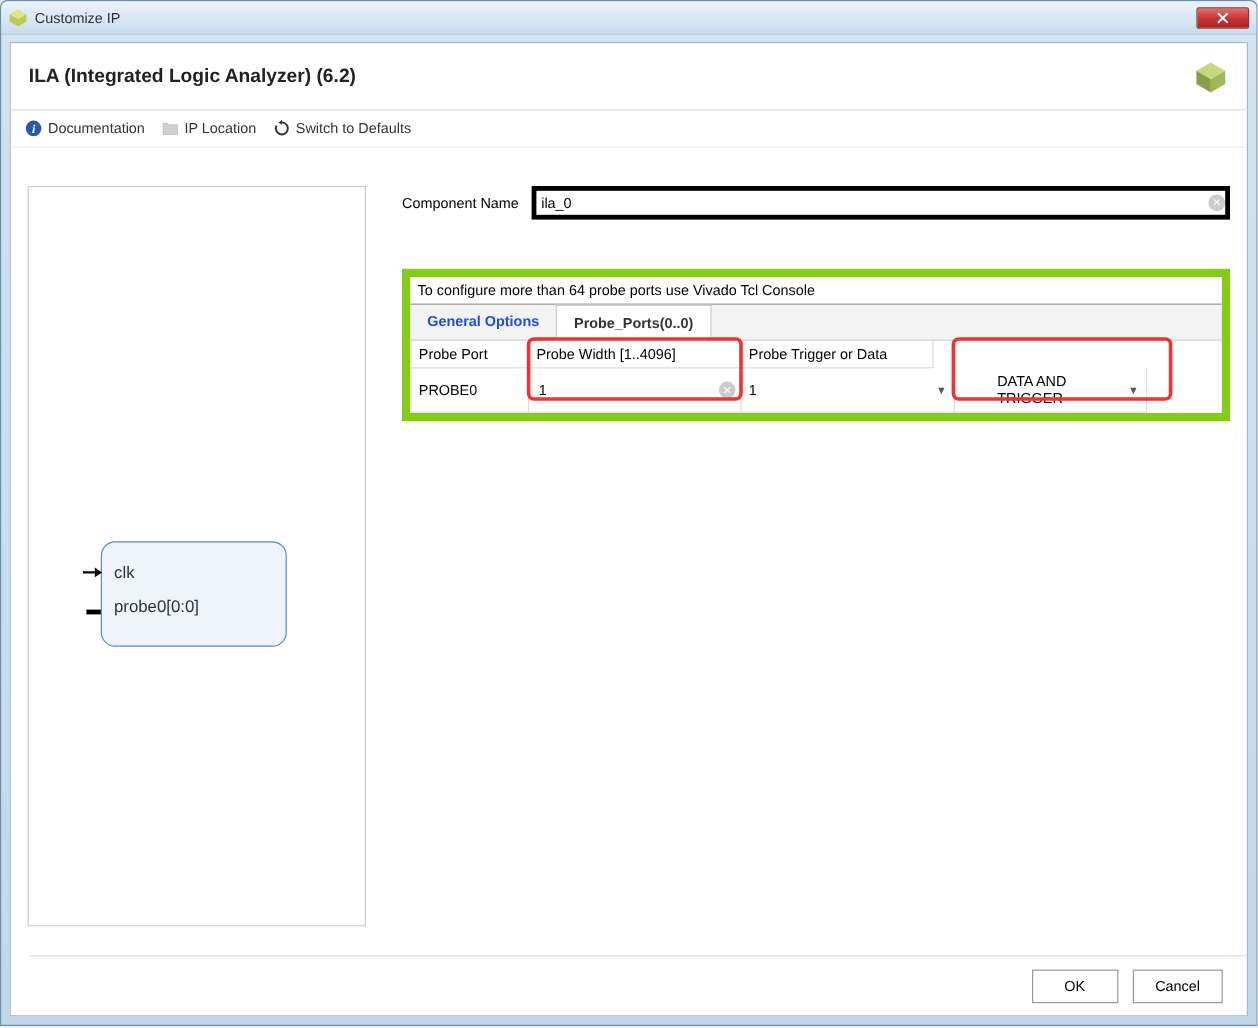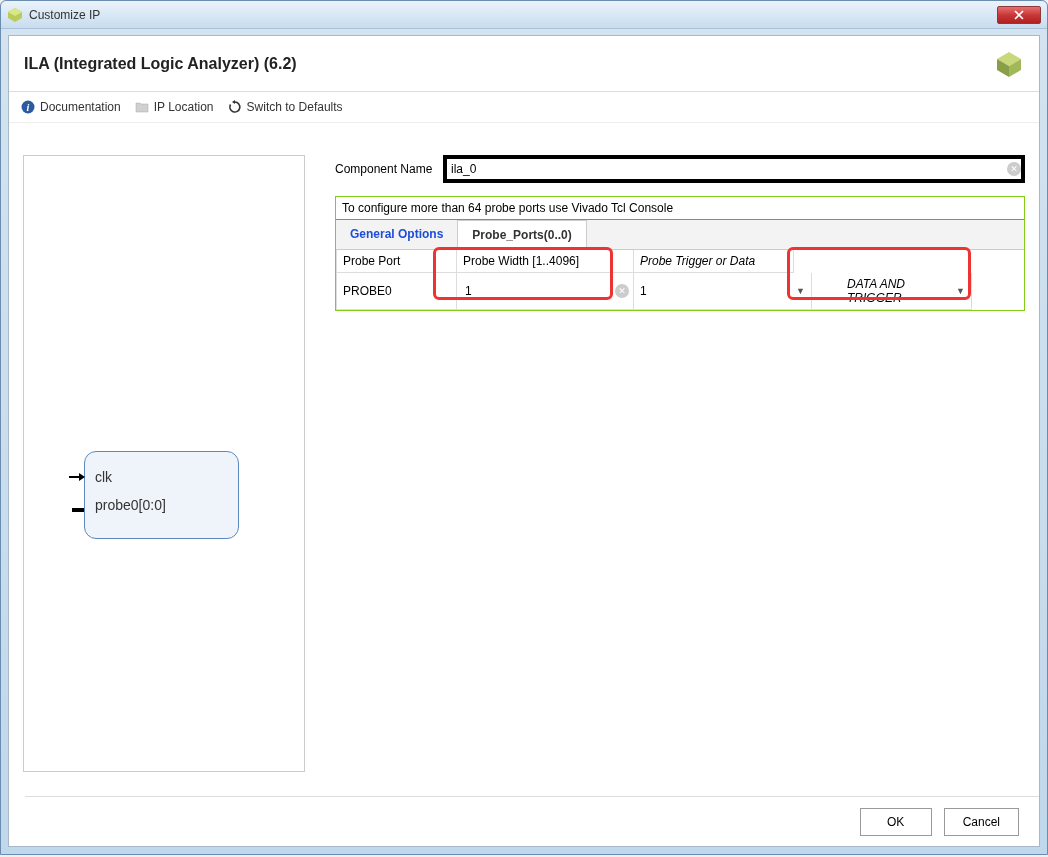--- a/index.html
+++ b/index.html
@@ -25,33 +25,33 @@
 .ip-block { width: 155px; height: 88px; background: #eef4fa; border: 1px solid #5a8ac0; border-radius: 12px; padding: 14px 10px; position: relative; }
 .port-line { display: flex; align-items: center; height: 22px; font-size: 14px; color: #333; }
 .port-stub { position: absolute; width: 12px; height: 2px; background: #000; left: -13px; }
 .port-arrow { position: absolute; left: -16px; }
 .rightpanel { flex: 1; display: flex; flex-direction: column; }
 .compname-row { display: flex; align-items: center; gap: 8px; margin-bottom: 13px; }
 .compname-row label { width: 100px; }
 .compname-row .input-wrap { flex: 1; position: relative; }
 .compname-row input { width: 100%; padding: 3px 22px 3px 4px; border: 4px solid #000000; font-size: 12px; }
 .clear-x { position: absolute; right: 4px; top: 50%; transform: translateY(-50%); width: 14px; height: 14px; background: #ccc; border-radius: 50%; display: flex; align-items: center; justify-content: center; color: #fff; font-size: 9px; cursor: pointer; }
-.config-border { border: 1px solid #84cc16; }
+.config-border { border: 7px solid #84cc16; margin-top: 28px; }
 .hint-bar { padding: 4px 6px; border-bottom: 1px solid #888; background: #fff; }
 .tabs-row { display: flex; border-bottom: 1px solid #ccc; background: #f3f3f3; }
 .tab { padding: 7px 14px; cursor: pointer; color: #1d4ed8; font-weight: bold; }
 .tab.active { background: #fff; border: 1px solid #ccc; border-bottom: 1px solid #fff; color: #333; margin-bottom: -1px; }
 .table-area { background: #fff; min-height: 40px; }
 .th-row, .td-row { display: flex; }
 .th-row > div, .td-row > div { padding: 4px 6px; border: 1px solid #ddd; border-left: none; border-top: none; display: flex; align-items: center; }
 .th-row > div:first-child, .td-row > div:first-child { border-left: 1px solid #ddd; }
-.col1 { width: 121px; }
+.col1 { width: 99px; }
 .col2 { width: 177px; }
 .col3 { width: 178px; }
-.col4 { width: 160px; font-style: italic; }
+.col4 { width: 160px; }
 .td-row .col2 { position: relative; }
 .td-row .col2 input { width: 100%; border: none; padding: 1px 16px 1px 2px; font-size: 12px; }
 .td-row .col3 { position: relative; justify-content: space-between; }
 .td-row .col4 { position: relative; justify-content: space-between; padding-left: 35px; }
 .dd-caret { font-size: 9px; color: #555; }
 .hl-red { position: absolute; border: 3px solid #e33; border-radius: 6px; pointer-events: none; }
 .footer { position: absolute; bottom: 0; left: 16px; right: 0; height: 50px; display: flex; align-items: center; justify-content: flex-end; padding: 0 20px; gap: 12px; border-top: 1px solid #ddd; }
 .btn { min-width: 72px; padding: 6px 18px; background: #fff; border: 1px solid #999; cursor: pointer; font-size: 12px; }
 </style>
 </head>

